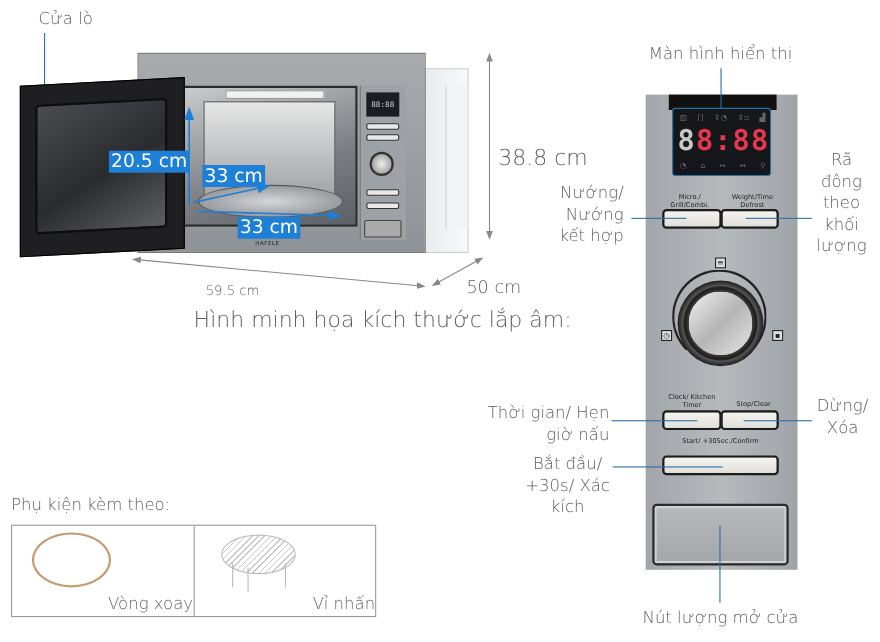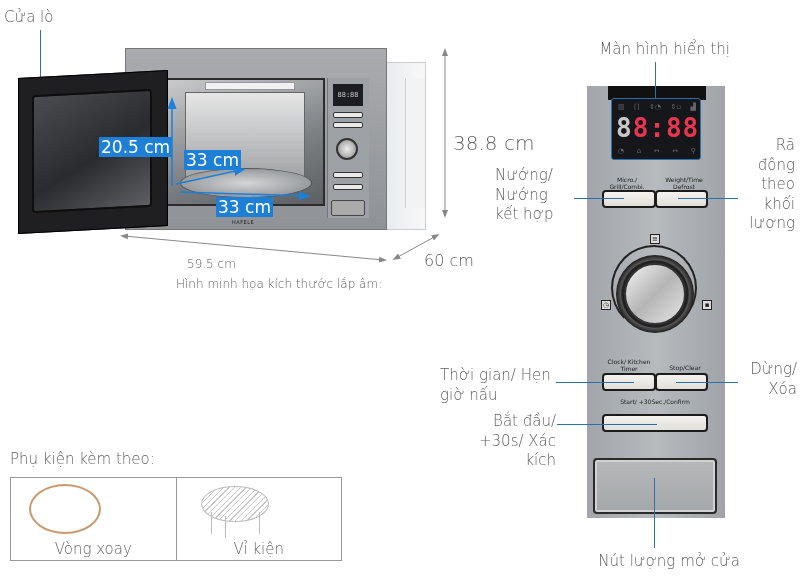--- a/index.html
+++ b/index.html
@@ -1,19 +1,19 @@
 <!DOCTYPE html>
 <html><head>
 <meta charset="utf-8">
 <style>
   *{box-sizing:border-box;margin:0;padding:0}
   body{width:800px;height:584px;background:#fff;position:relative;overflow:hidden;font-family:"DejaVu Sans","Liberation Sans",sans-serif;color:#555}
   .lbl{position:absolute;color:#606060;font-size:15px;font-weight:300;line-height:1.3}
-  .lbl.c{text-align:right}
-  .lbl.r{text-align:left}
+  .lbl.c{text-align:center}
+  .lbl.r{text-align:right}
   .line{position:absolute;background:#2d6fa8}
   .dimtag{position:absolute;background:#1e7fd6;color:#fff;font-size:17px;padding:0 2px;line-height:20px}
   
   .mw-frame{position:absolute;left:125px;top:48px;width:262px;height:182px;background:linear-gradient(180deg,#a9abae,#8f9296);border:1px solid #777;}
   .mw-side{position:absolute;left:386px;top:62px;width:40px;height:168px;background:linear-gradient(90deg,#e9ecef,#f7f8f9);border:1px solid #ccc}
   .mw-side2{position:absolute;left:405px;top:78px;width:20px;height:130px;background:#f2f3f4;border-left:1px solid #d0d0d0}
   .mw-cavity{position:absolute;left:165px;top:78px;width:160px;height:128px;background:linear-gradient(160deg,#c9cbcd,#7b7e82 60%,#5c5f63);border:2px solid #2b2b2b}
   .mw-cavity-inner{position:absolute;left:185px;top:92px;width:120px;height:95px;background:linear-gradient(180deg,#e6e6e6,#9a9da0);border:1px solid #666}
   .mw-plate{position:absolute;left:180px;top:168px;width:132px;height:30px;border-radius:50%;background:radial-gradient(#d4d6d8,#808386);border:1px solid #555}
   .mw-label{position:absolute;left:205px;top:82px;width:90px;height:8px;background:#f1f1f1;border:1px solid #999}
@@ -37,32 +37,32 @@
   .cp-btn{position:absolute;height:18px;background:linear-gradient(180deg,#f4f3ef,#e0dfda);border:2px solid #1c1c1c;border-radius:4px}
   .cp-knobring{position:absolute;left:611px;top:245px;width:86px;height:86px;border-radius:50%;border:2px solid #222;border-bottom-color:transparent}
   .cp-knob{position:absolute;left:616px;top:255px;width:78px;height:78px;border-radius:50%;background:radial-gradient(circle at 50% 50%,#222 60%,#555 62%,#222 70%);}
   .cp-knobface{position:absolute;left:624px;top:263px;width:62px;height:62px;border-radius:50%;background:linear-gradient(135deg,#f2f2f2,#b5b5b5 50%,#e6e6e6);border:2px solid #333}
   .cp-ico{position:absolute;width:10px;height:10px;border:1px solid #222;font-size:7px;line-height:8px;text-align:center;color:#222;background:#ddd}
   .cp-open{position:absolute;left:593px;top:458px;width:124px;height:56px;background:linear-gradient(180deg,#b6b8ba,#a4a7a9);border:2px solid #2a2a2a;border-radius:4px;box-shadow:inset 0 0 0 2px #cfd1d3}
   
   .acc-table{position:absolute;left:10px;top:477px;width:332px;height:84px;border:1px solid #999;display:flex}
   .acc-cell{flex:1;border-right:1px solid #999;position:relative}
   .acc-cell:last-child{border-right:none}
-  .acc-name{position:absolute;bottom:2px;left:0;right:0;text-align:center;font-size:15px;color:#666;font-weight:300}
+  .acc-name{position:absolute;bottom:2px;left:0;right:0;text-align:right;font-size:15px;color:#666;font-weight:300}
   .ring{position:absolute;left:18px;top:6px;width:72px;height:50px;border:2px solid #c79a6e;border-radius:50%}
   .rack{position:absolute;left:24px;top:8px;width:68px;height:36px;border-radius:50%;border:1px solid #bbb;background:repeating-linear-gradient(135deg,#fff 0 3px,#c8c8c8 3px 4px)}
   .rack-leg{position:absolute;width:1px;height:22px;background:#bbb}
   .plate{position:absolute;left:20px;top:4px;width:72px;height:56px;border-radius:50%;background:radial-gradient(#fdfdfd,#eeeeee 70%,#e2e2e2);border:1px solid #eee}
   svg{position:absolute;left:0;top:0;overflow:visible}
 </style>
 </head>
 <body>
 
 <div>
-  <div class="lbl" style="left:4px;top:8px">Cửa lò</div>
+  <div class="lbl" style="left:35px;top:8px">Cửa lò</div>
   <div class="line" style="left:40px;top:30px;width:1px;height:58px"></div>
 
   <div class="mw-side"></div>
   <div class="mw-side2"></div>
   <div class="mw-frame"></div>
   <div class="mw-cavity"></div>
   <div class="mw-cavity-inner"></div>
   <div class="mw-label"></div>
   <div class="mw-plate"></div>
   <div class="mw-panel"></div>
@@ -98,22 +98,22 @@
     <line x1="124" y1="236" x2="383" y2="260" stroke="#888" stroke-width="1" marker-start="url(#agr)" marker-end="url(#ag)"></line>
     <line x1="396" y1="258" x2="436" y2="236" stroke="#888" stroke-width="1" marker-start="url(#agr)" marker-end="url(#ag)"></line>
   </svg>
 
   <div class="dimtag" style="left:99px;top:137px">20.5 cm</div>
   <div class="dimtag" style="left:184px;top:150px">33 cm</div>
   <div class="dimtag" style="left:216px;top:197px">33 cm</div>
 
   <div class="lbl" style="left:453px;top:130px;font-size:20px">38.8 cm</div>
   <div class="lbl" style="left:187px;top:257px;font-size:12px">59.5 cm</div>
-  <div class="lbl" style="left:424px;top:251px;font-size:16px">60 cm</div>
-  <div class="lbl" style="left:176px;top:277px;font-size:12px">Hình minh họa kích thước lắp âm:</div>
+  <div class="lbl" style="left:424px;top:251px;font-size:16px">50 cm</div>
+  <div class="lbl" style="left:176px;top:277px;font-size:20px">Hình minh họa kích thước lắp âm:</div>
 </div>
 
 <div>
   <div class="cp"></div>
   <div class="cp-top"></div>
 
   <div class="lbl c" style="left:580px;top:40px;width:150px">Màn hình hiển thị</div>
   <div class="line" style="left:655px;top:62px;width:1px;height:38px"></div>
 
   <div class="cp-disp">
@@ -178,16 +178,16 @@
   <div class="acc-table">
     <div class="acc-cell">
       <div class="ring"></div>
       <div class="acc-name">Vòng xoay</div>
     </div>
     <div class="acc-cell">
       <div class="rack"></div>
       <div class="rack-leg" style="left:34px;top:34px"></div>
       <div class="rack-leg" style="left:48px;top:38px"></div>
       <div class="rack-leg" style="left:82px;top:34px"></div>
-      <div class="acc-name">Vỉ kiện</div>
+      <div class="acc-name">Vỉ nhấn</div>
     </div>
   </div>
 </div>
 
 </body></html>

